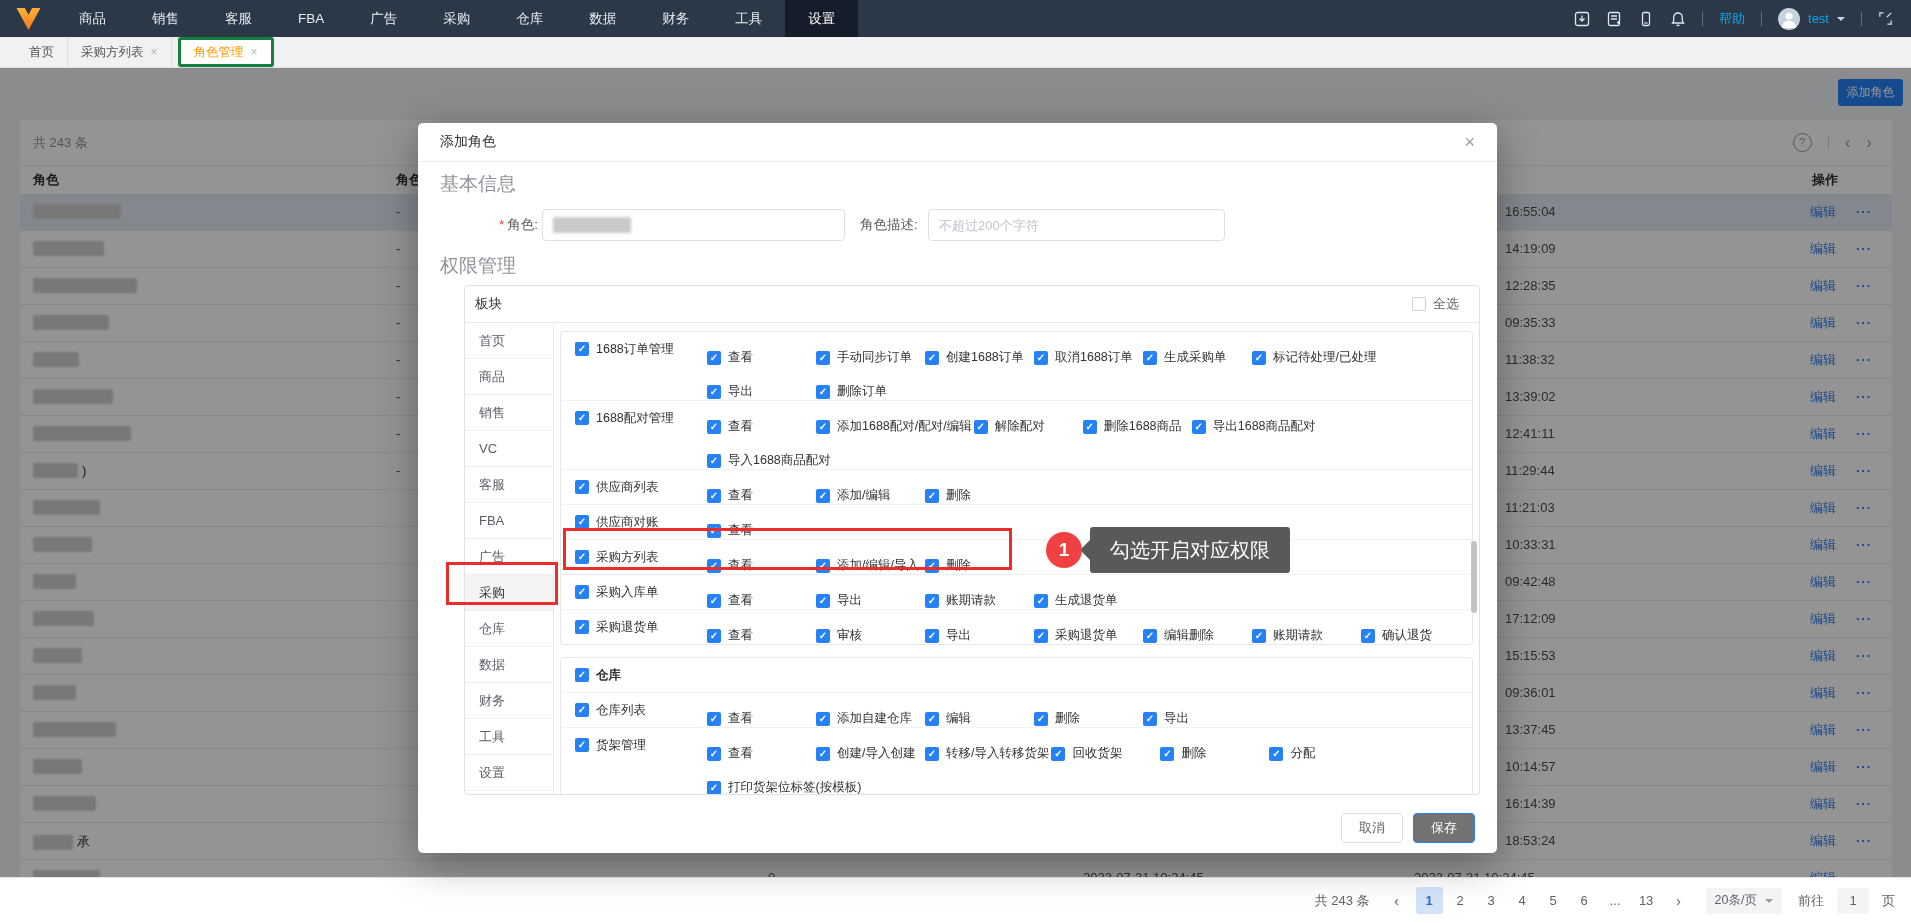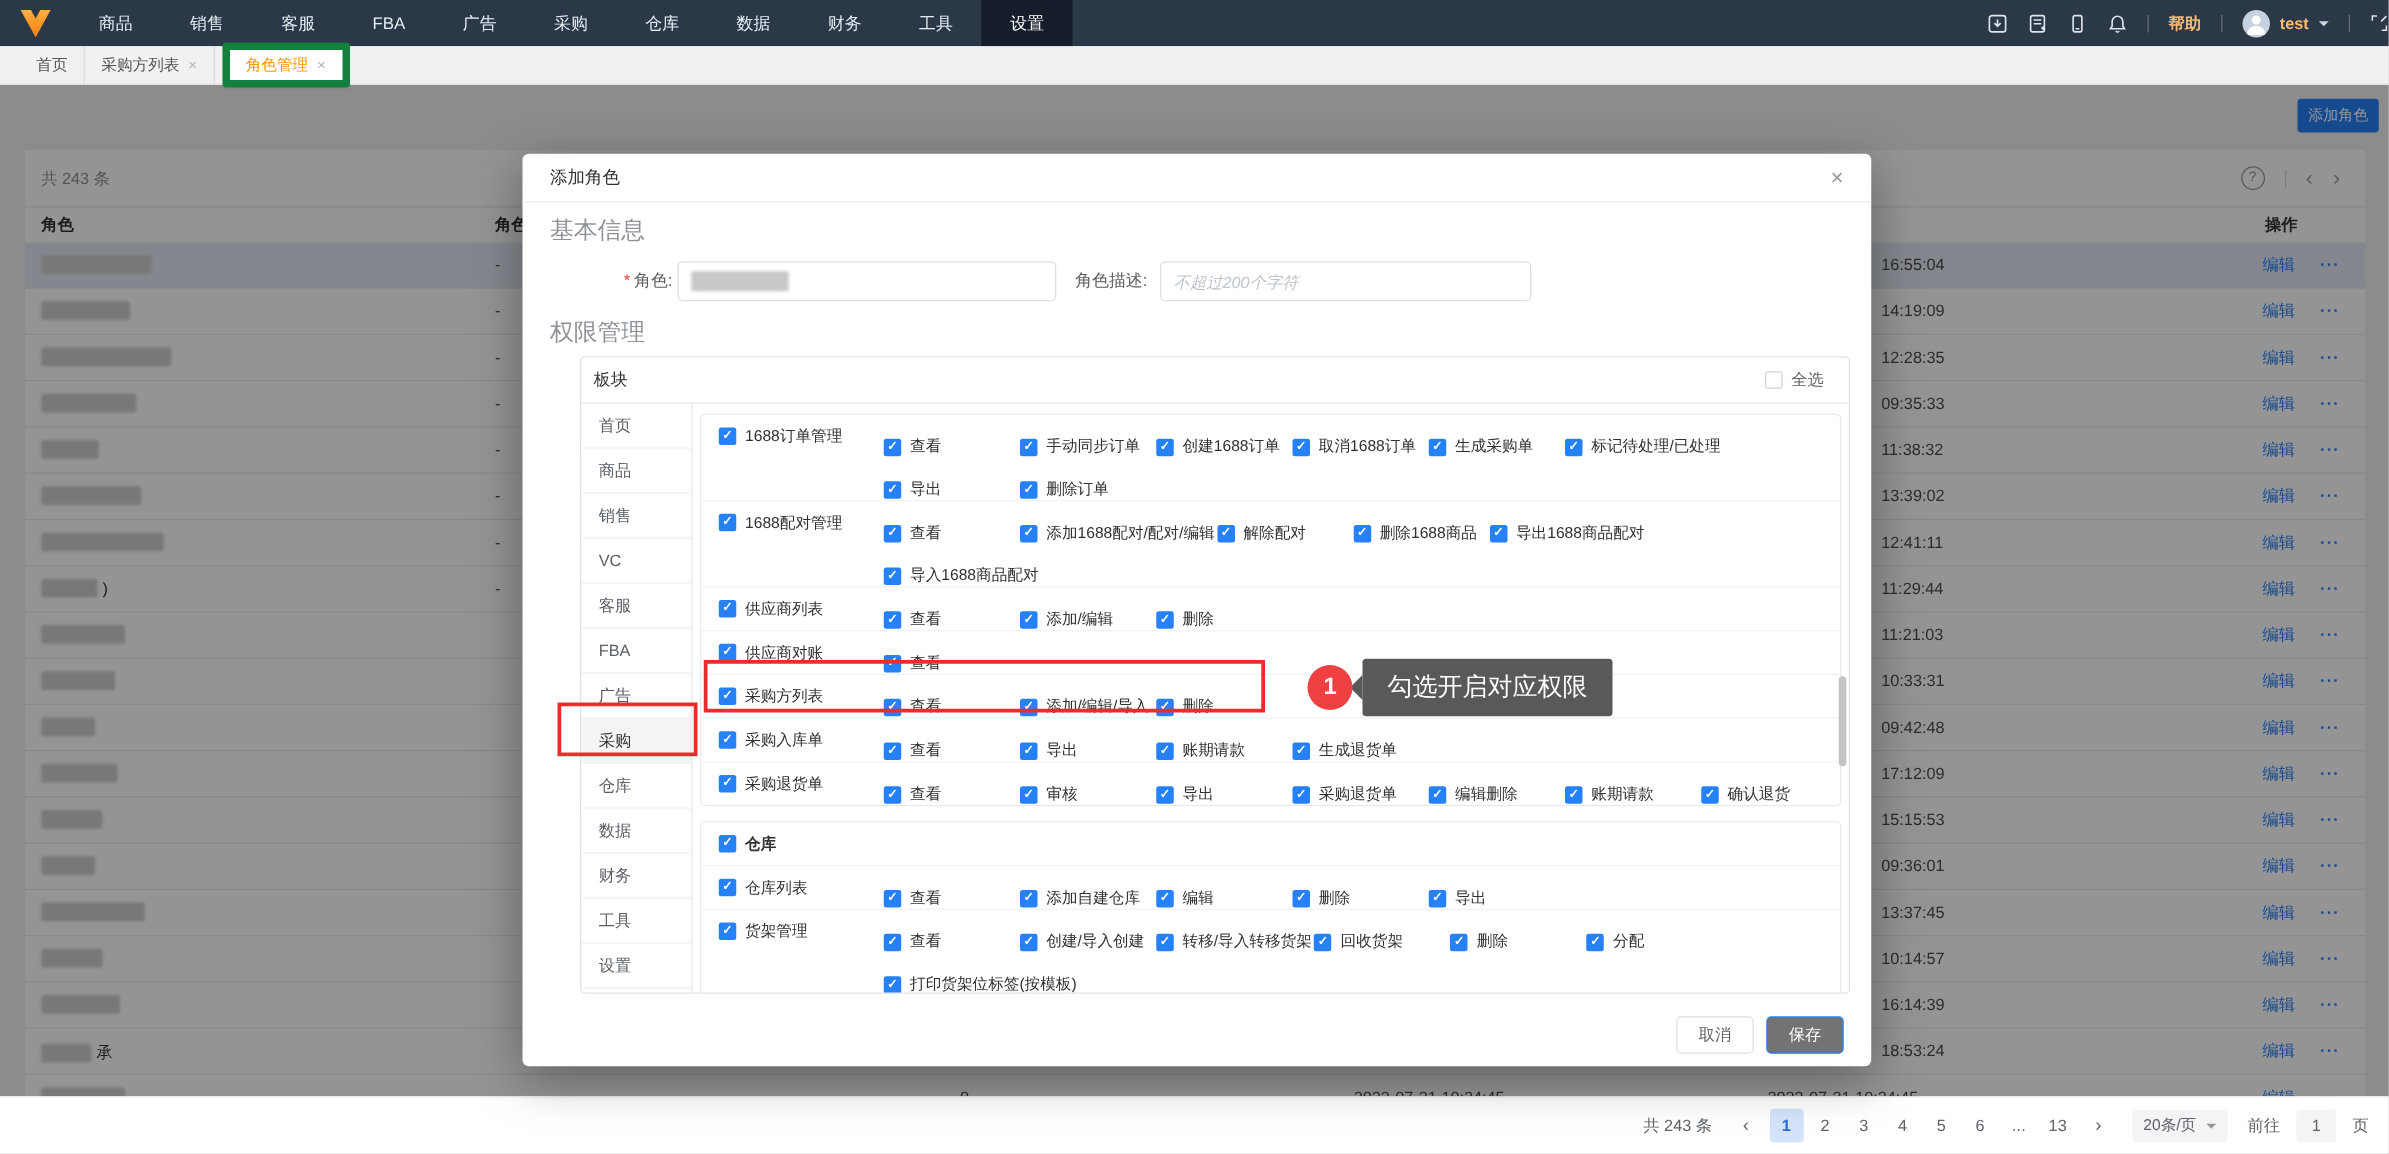--- a/index.html
+++ b/index.html
@@ -5,33 +5,33 @@
   html,body{margin:0;padding:0;}
   body{width:1911px;height:923px;position:relative;overflow:hidden;
        font-family:"Liberation Sans",sans-serif;background:#f0f2f5;color:#333;}
   
   .topnav{position:absolute;top:0;left:0;right:0;height:37px;background:#2a3848;
           display:flex;align-items:center;z-index:70;}
   .logo{width:56px;display:flex;justify-content:center;align-items:center;}
   .nav-menu{display:flex;height:100%;}
   .nav-item{padding:0 23px;line-height:37px;color:#e6ecf3;font-size:13.5px;cursor:pointer;white-space:nowrap;}
   .nav-item.active{background:#141d29;color:#fff;}
-  .nav-right{margin-left:auto;display:flex;align-items:center;gap:16px;color:#fdba74;font-weight:bold;}
+  .nav-right{margin-left:auto;display:flex;align-items:center;gap:16px;padding-right:18px;color:#0ea5e9;}
   .nav-ic{display:flex;align-items:center;}
   .nav-sep{width:1px;height:14px;background:rgba(255,255,255,.28);}
   .help{font-size:13px;cursor:pointer;}
   .avatar{width:22px;height:22px;border-radius:50%;background:#c6d2df;display:flex;align-items:center;justify-content:center;overflow:hidden;}
   .uname{font-size:13px;margin-left:-8px;}
   .caret-down{width:0;height:0;border:4px solid transparent;border-top-color:#cfd8e2;margin-top:4px;margin-left:-8px;}
   
   .tabbar{position:absolute;top:37px;left:0;right:0;height:30px;background:#f0f1f3;
           border-bottom:1px solid #e0e0e0;display:flex;align-items:center;padding-left:16px;z-index:70;}
   .tab{display:flex;align-items:center;gap:7px;padding:0 13px;height:30px;font-size:12.5px;color:#555;cursor:pointer;border-right:1px solid #dcdcdc;}
   .tab:last-child{border-right:none;}
-  .tab.active{background:#fff;height:24px;border:6px solid #15803d;border-radius:3px;margin:0 6px;color:#ff9900;box-shadow:0 1px 2px rgba(0,0,0,.06);}
+  .tab.active{background:#fff;height:24px;border:3px solid #15803d;border-radius:3px;margin:0 6px;color:#ff9900;box-shadow:0 1px 2px rgba(0,0,0,.06);}
   .tab-x{color:#b3b3b3;font-size:12px;}
   
   .addrole-top{position:absolute;top:79px;left:1838px;width:65px;height:27px;background:#2680f6;
                color:#fff;font-size:12px;border:none;border-radius:3px;z-index:10;cursor:pointer;}
   .card{position:absolute;top:120px;left:20px;width:1872px;height:757px;background:#fff;z-index:5;}
   .card-head{height:45px;display:flex;align-items:center;padding:0 20px 0 13px;color:#8f9399;
              font-size:13px;border-bottom:1px solid #ececec;}
   .card-tools{margin-left:auto;display:flex;align-items:center;gap:16px;color:#9a9a9a;}
   .qmark{width:17px;height:17px;border:1px solid #9a9a9a;border-radius:50%;font-size:11px;line-height:17px;text-align:center;}
   .tool-sep{width:1px;height:14px;background:#d4d4d4;}
@@ -81,21 +81,21 @@
   .m-sec{position:absolute;left:22px;color:#8f9399;font-size:19px;}
   .s1{top:48px;} .s2{top:130px;}
   .m-form{position:absolute;top:86px;left:0;right:0;height:34px;}
   .f-label{position:absolute;top:0;line-height:32px;color:#5d5d5d;font-size:13.5px;}
   .l1{left:60px;width:60px;text-align:right;}
   .l2{left:438px;width:66px;text-align:center;}
   .req{color:#f53f3f;margin-right:3px;}
   .input{position:absolute;top:0;height:32px;border:1px solid #dcdfe6;border-radius:4px;background:#fff;box-sizing:border-box;}
   .in1{left:124px;width:303px;display:flex;align-items:center;}
   .blob2{margin-left:10px;width:78px;height:16px;background:#c9c9c9;filter:blur(1.4px);border-radius:2px;}
-  .in2{left:510px;width:297px;font-size:13px;padding:0 10px;outline:none;font-family:"Liberation Sans",sans-serif;font-style:italic;}
+  .in2{left:510px;width:297px;font-size:13px;padding:0 10px;outline:none;font-family:"Liberation Sans",sans-serif;}
   .in2::placeholder{color:#bfc4cc;}
   .panel{position:absolute;left:46px;top:162px;width:1016px;height:510px;border:1px solid #dfe3e8;
          border-radius:4px;overflow:hidden;box-sizing:border-box;}
   .panel-head{height:36px;border-bottom:1px solid #e8e8e8;display:flex;align-items:center;
               padding:0 20px 0 10px;font-size:13.5px;color:#303133;}
   .select-all{margin-left:auto;display:flex;align-items:center;gap:7px;color:#5f6368;font-size:13px;cursor:pointer;}
   .panel-body{display:flex;height:472px;}
   .modules{width:88px;border-right:1px solid #e8e8e8;flex-shrink:0;}
   .mitem{height:35px;line-height:35px;padding-left:14px;font-size:13px;color:#5a5e66;border-bottom:1px solid #efefef;cursor:pointer;}
   .mitem.active{background:#f4f4f5;color:#303133;}

